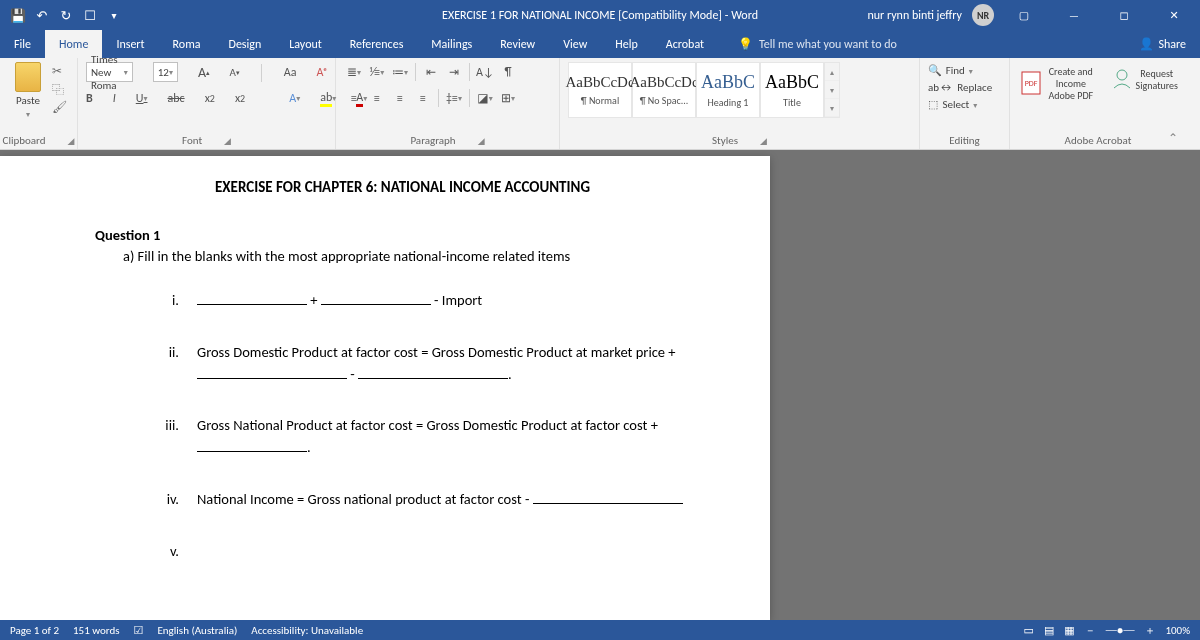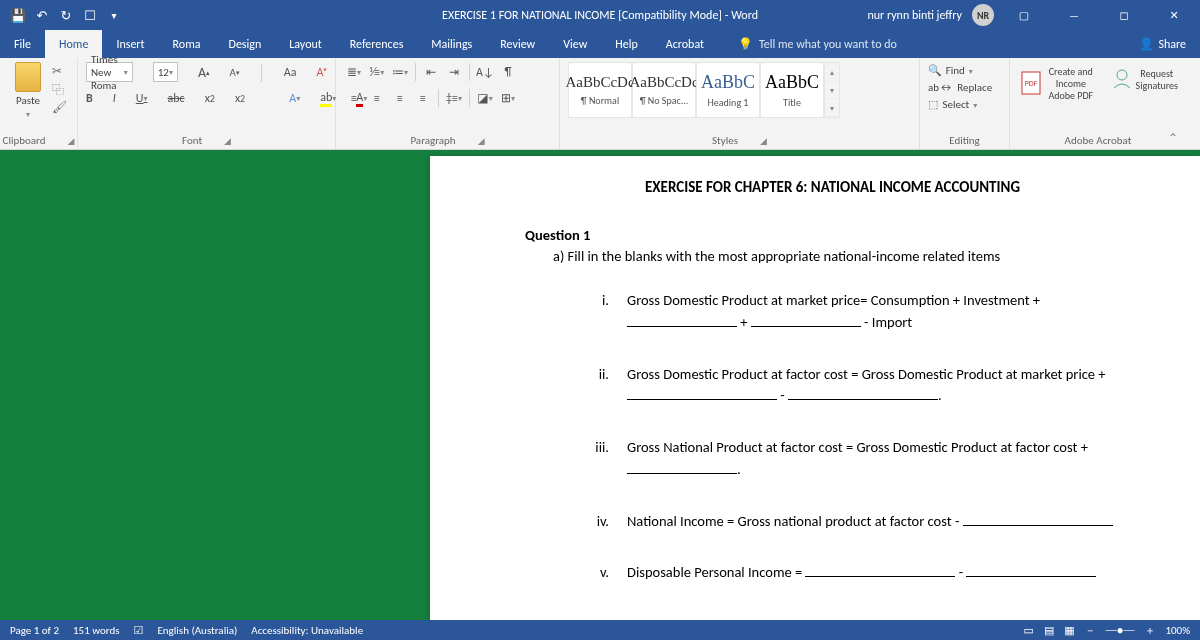--- a/index.html
+++ b/index.html
@@ -41,21 +41,21 @@
 .style-sample{font-family:"Times New Roman",serif;font-size:15px;color:#333;margin-bottom:3px}
 .style-sample.big{font-size:18px;color:#365f91}
 .style-sample.ital2{font-size:18px;color:#365f91;font-style:italic}
 .style-scroll{width:16px;height:56px;border:1px solid #e6e6e6;display:flex;flex-direction:column}
 .style-scroll div{flex:1;display:flex;align-items:center;justify-content:center;font-size:8px;color:#888;border-bottom:1px solid #eee}
 .edit-body{display:flex;flex-direction:column;gap:4px;padding-top:2px}
 .edit-row{display:flex;align-items:center;gap:4px;font-size:11px;color:#444}
 .acro-body{display:flex;gap:12px;align-items:flex-start;padding-top:4px}
 .acro-item{display:flex;flex-direction:row;align-items:center;font-size:10px;text-align:center;line-height:1.2}
 .acro-ico{width:28px;height:26px;margin-bottom:2px;position:relative}
-.docarea{position:absolute;top:150px;left:0;right:0;bottom:20px;background:#15803d;overflow:hidden;display:flex;justify-content:flex-end}
+.docarea{position:absolute;top:150px;left:0;right:0;bottom:20px;background:#737373;overflow:hidden;display:flex;justify-content:flex-start}
 .page{width:770px;background:#fff;box-shadow:0 2px 8px rgba(0,0,0,0.25);margin-top:6px;padding:20px 60px 40px 95px;font-family:"Times New Roman",serif;color:#000;font-size:14.5px;line-height:1.5}
 .doc-title{text-align:center;font-weight:700;font-size:15px;margin-bottom:26px}
 .q1{font-weight:700;}
 .item-a{margin-left:28px;margin-bottom:22px}
 .sub{margin-left:62px;margin-bottom:30px;display:flex;gap:18px}
 .sub .num{width:22px;text-align:right}
 .blank{display:inline-block;border-bottom:1px solid #000;height:14px;vertical-align:baseline}
 .statusbar{position:absolute;bottom:0;left:0;right:0;height:20px;background:#2b579a;color:#fff;font-size:11px;display:flex;align-items:center;padding:0 10px;gap:14px}
 .statusbar .right{margin-left:auto;display:flex;align-items:center;gap:10px}
 .caret{font-size:8px;color:#888}
@@ -280,21 +280,20 @@
 
 <div class="docarea">
   <div class="page">
     <div class="doc-title">EXERCISE FOR CHAPTER 6: NATIONAL INCOME ACCOUNTING</div>
     <div class="q1">Question 1</div>
     <div class="item-a">a)   Fill in the blanks with the most appropriate national-income related items</div>
 
     <div class="sub">
       <div class="num">i.</div>
       <div>
-        <div>Gross Domestic Product at market price= Consumption + Investment +</div>
         <div><span class="blank" style="width:110px"></span><span> + </span><span class="blank" style="width:110px"></span><span> - Import</span></div>
       </div>
     </div>
 
     <div class="sub">
       <div class="num">ii.</div>
       <div>
         <div>Gross Domestic Product at factor cost = Gross Domestic Product at market price +</div>
         <div><span class="blank" style="width:150px"></span><span> - </span><span class="blank" style="width:150px"></span>.</div>
       </div>
@@ -308,21 +307,20 @@
       </div>
     </div>
 
     <div class="sub">
       <div class="num">iv.</div>
       <div><span>National Income = Gross national product at factor cost - </span><span class="blank" style="width:150px"></span></div>
     </div>
 
     <div class="sub" style="margin-bottom:10px">
       <div class="num">v.</div>
-      <div><span>Disposable Personal Income = </span><span class="blank" style="width:150px"></span><span> - </span><span class="blank" style="width:130px"></span></div>
     </div>
   </div>
 </div>
 
 <div class="statusbar">
   <span>Page 1 of 2</span>
   <span>151 words</span>
   <span>☑</span>
   <span>English (Australia)</span>
   <span>Accessibility: Unavailable</span>

